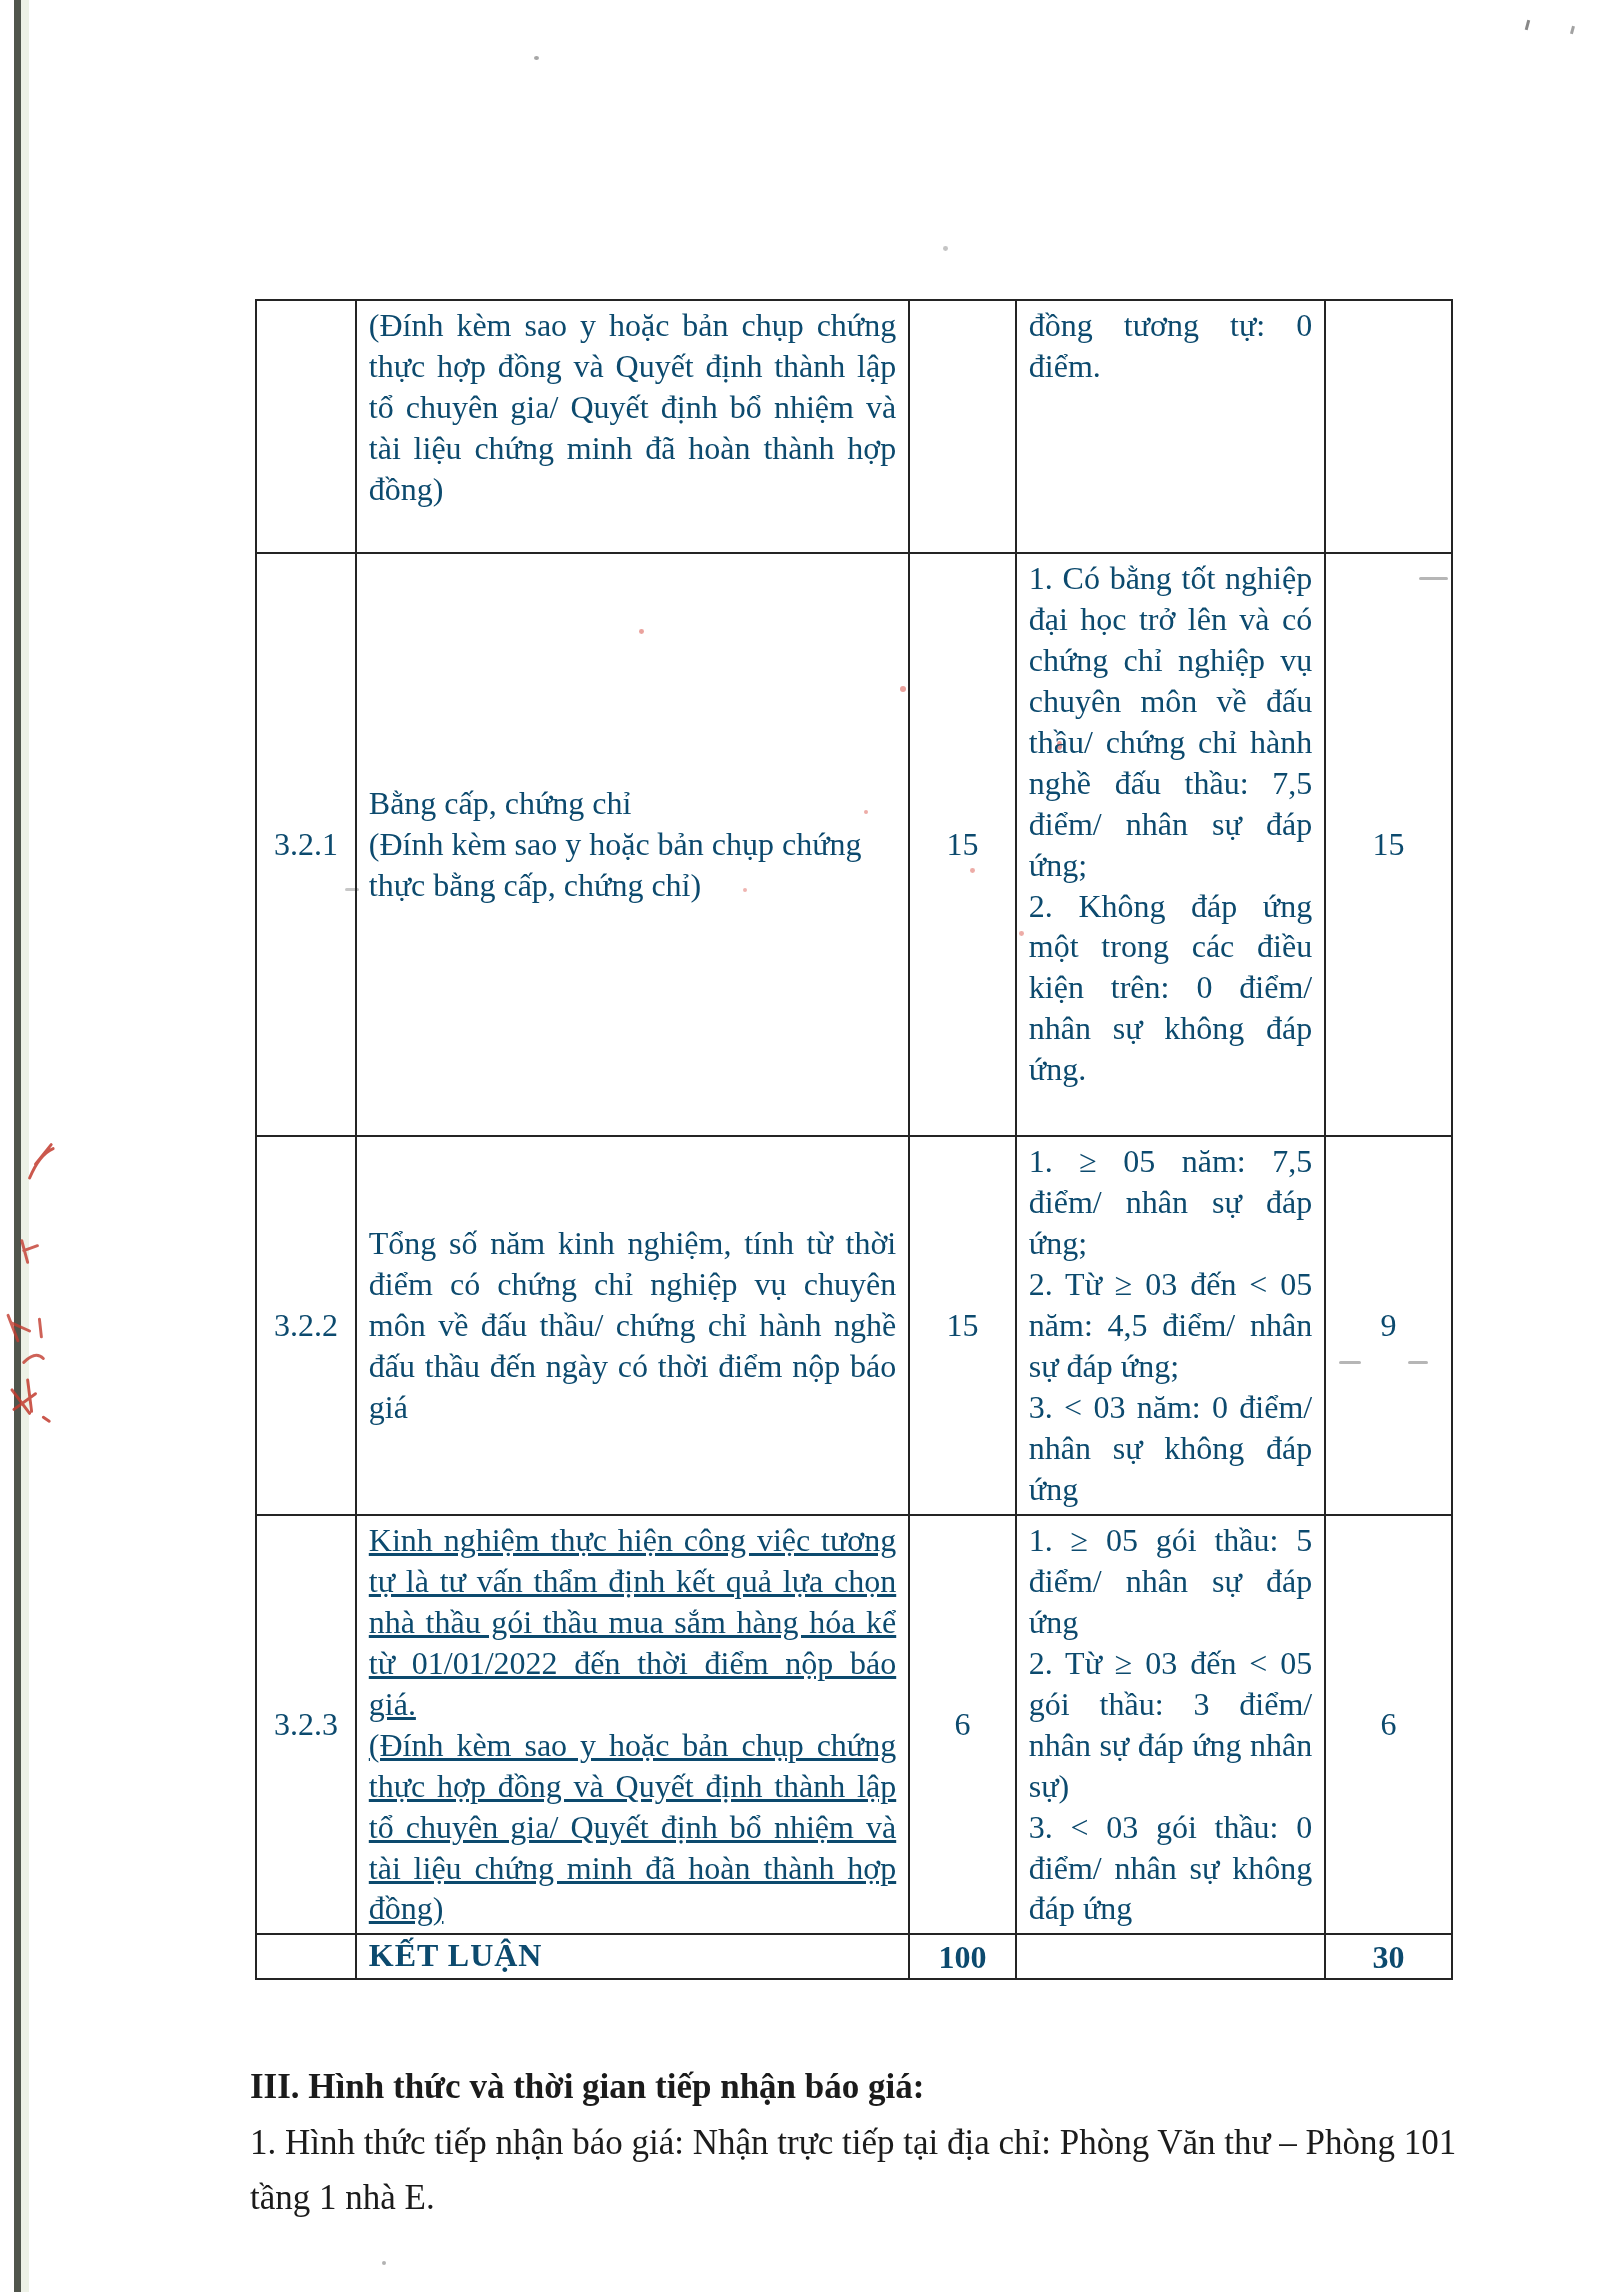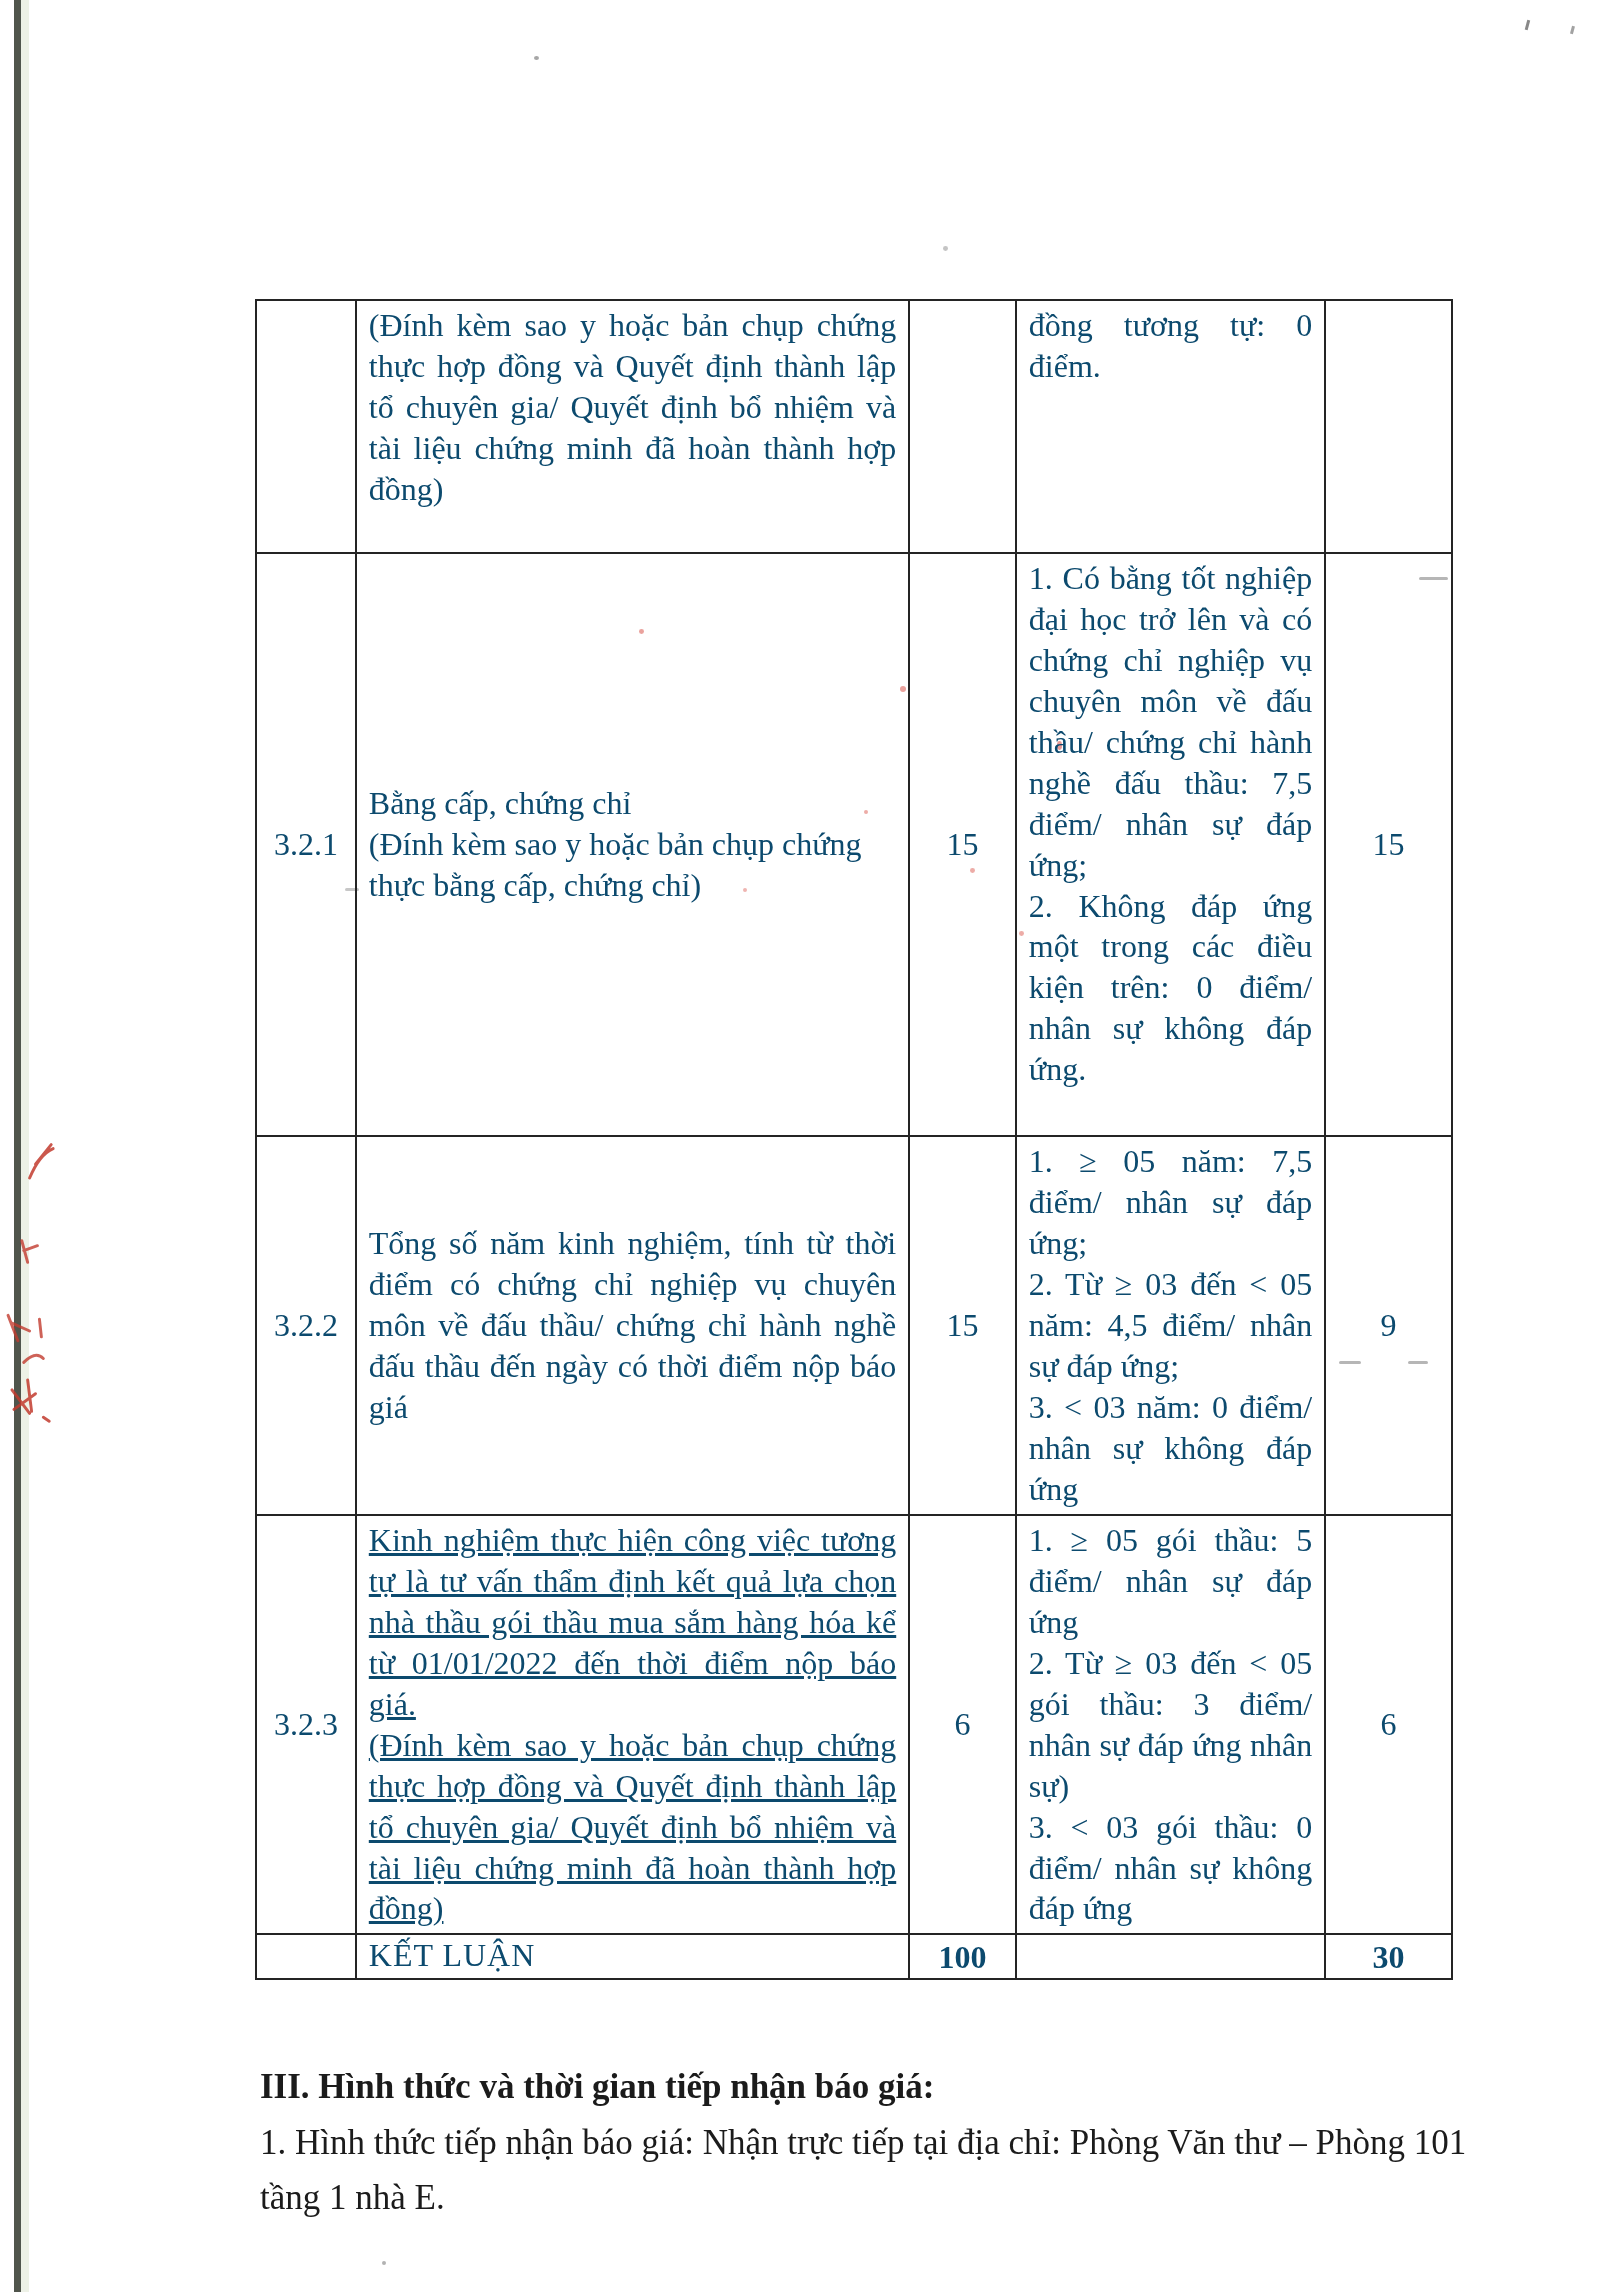--- a/index.html
+++ b/index.html
@@ -63,27 +63,27 @@
 
   tr.row-32 td{padding-top:1px;padding-bottom:1px;line-height:1.2;}
   tr.row-32 td.col-desc{font-weight:bold;text-align:left;white-space:nowrap;}
   tr.row-32 td.col-id, tr.row-32 td.col-max, tr.row-32 td.col-score{font-weight:bold;}
 
   tr.row-321 td.col-desc{vertical-align:middle;text-align:left;}
   tr.row-322 td.col-desc{vertical-align:middle;}
   tr.row-323 td.col-desc{vertical-align:top;text-decoration:underline;}
 
   tr.row-kl td{padding-top:1px;padding-bottom:1px;line-height:1.2;}
-  tr.row-kl td.col-desc{font-weight:normal;text-align:left;white-space:nowrap;letter-spacing:1px;}
+  tr.row-kl td.col-desc{font-weight:bold;text-align:left;white-space:nowrap;letter-spacing:1px;}
   tr.row-kl td.col-max, tr.row-kl td.col-score{font-weight:bold;}
 
   
   .footer{
     position:absolute;
-    left:260px;
+    left:250px;
     top:2060px;
     width:1237px;
     font-size:35px;
     line-height:1.55;
   }
   .footer .heading{font-weight:bold;}
   .footer .para{margin-top:2px;text-align:left;}
 
   
   .scan-edge-line{

